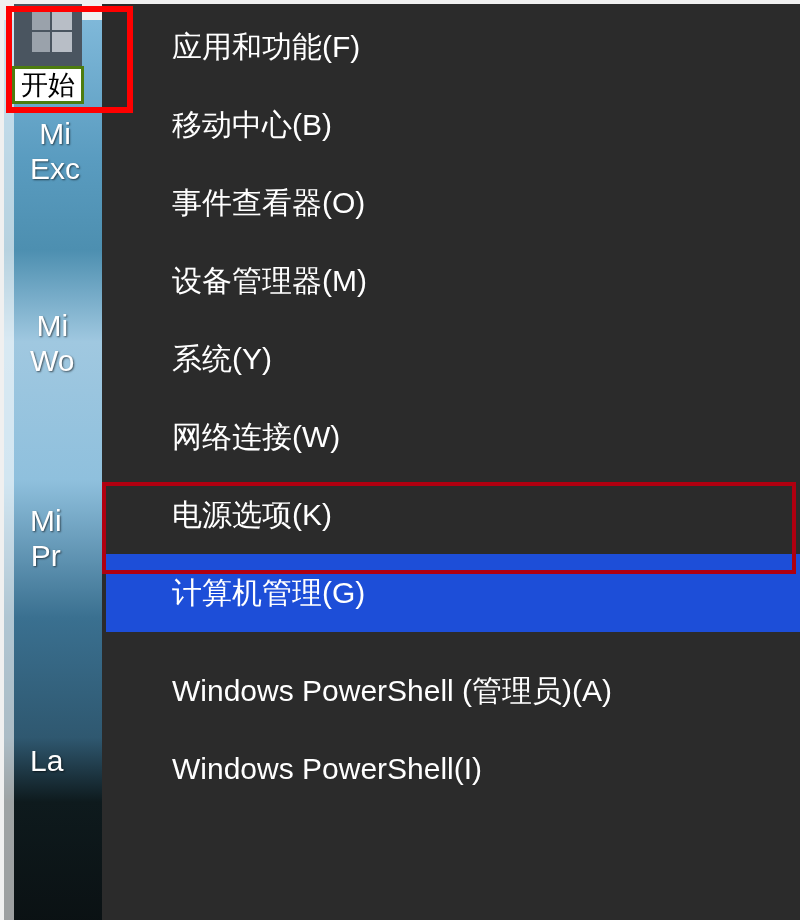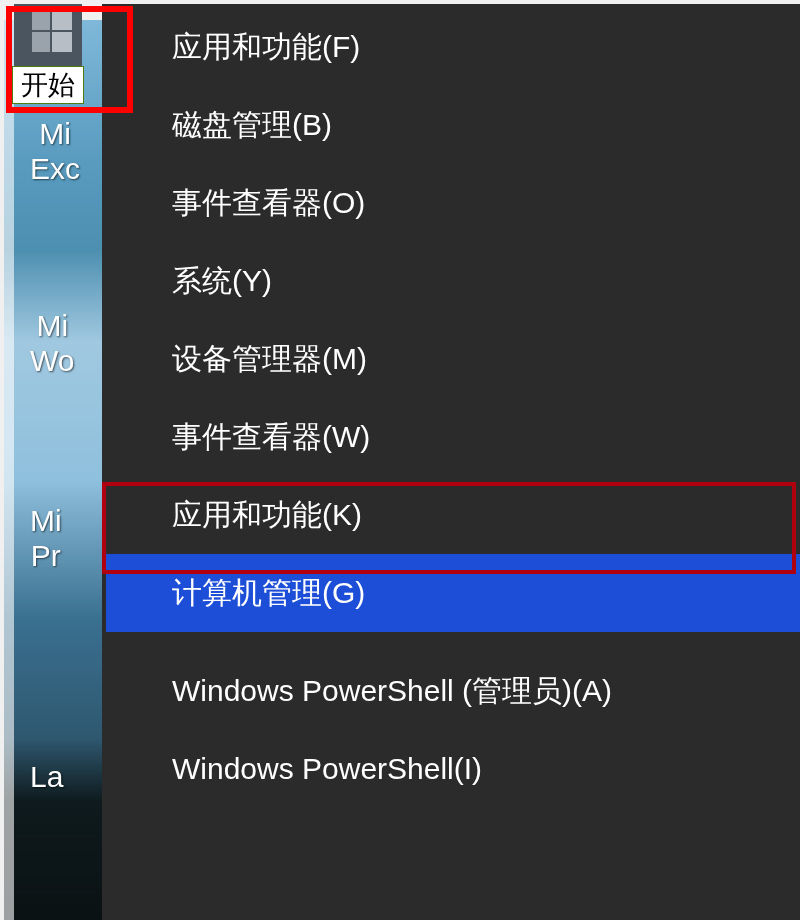--- a/index.html
+++ b/index.html
@@ -65,21 +65,21 @@
     .start-tooltip {
       position: absolute;
       left: 8px; top: 62px;
       width: 72px; height: 38px;
       background: #ffffff;
       color: #000;
       font-size: 27px;
       display: flex;
       align-items: center;
       justify-content: center;
-      border: 1px solid #4d7c0f;
+      border: 3px solid #4d7c0f;
     }
     .context-menu {
       position: absolute;
       left: 98px;
       top: 0;
       width: 702px;
       height: 920px;
       background: #2b2b2b;
       z-index: 10;
     }
@@ -114,55 +114,55 @@
 <body>
 
 <div class="desktop-strip">
   <div class="desktop-left-border"></div>
   <div class="desktop-icon-text it-excel" style="white-space:pre;">Mi
 Exc</div>
   <div class="desktop-icon-text it-word" style="white-space:pre;">Mi
 Wo</div>
   <div class="desktop-icon-text it-ppt" style="white-space:pre;">Mi
 Pr</div>
-  <div class="desktop-icon-text it-last" style="white-space:pre;margin-top:16px;">La</div>
+  <div class="desktop-icon-text it-last" style="white-space:pre;">La</div>
 </div>
 
 <div class="start-tile">
   <div class="win-logo">
     <div class="q tl"></div>
       <div class="q tr"></div>
       <div class="q bl"></div>
       <div class="q br"></div>
   </div>
 </div>
 <div class="start-tooltip">开始</div>
 <div class="start-box"></div>
 
 <div class="context-menu">
   <div class="menu-item">
     <span>应用和功能(F)</span>
   </div>
   <div class="menu-item">
-    <span>磁盘管理(B)</span>
+    <span>移动中心(B)</span>
   </div>
   <div class="menu-item">
     <span>事件查看器(O)</span>
   </div>
   <div class="menu-item">
+    <span>设备管理器(M)</span>
+  </div>
+  <div class="menu-item">
     <span>系统(Y)</span>
   </div>
   <div class="menu-item">
-    <span>设备管理器(M)</span>
+    <span>网络连接(W)</span>
   </div>
   <div class="menu-item">
-    <span>事件查看器(W)</span>
-  </div>
-  <div class="menu-item">
-    <span>应用和功能(K)</span>
+    <span>电源选项(K)</span>
   </div>
   <div class="menu-item hover">
     <span>计算机管理(G)</span>
   </div>
   <div class="spacer-sm"></div>
   <div class="menu-item">
     <span>Windows PowerShell (管理员)(A)</span>
   </div>
   <div class="menu-item">
     <span>Windows PowerShell(I)</span>

